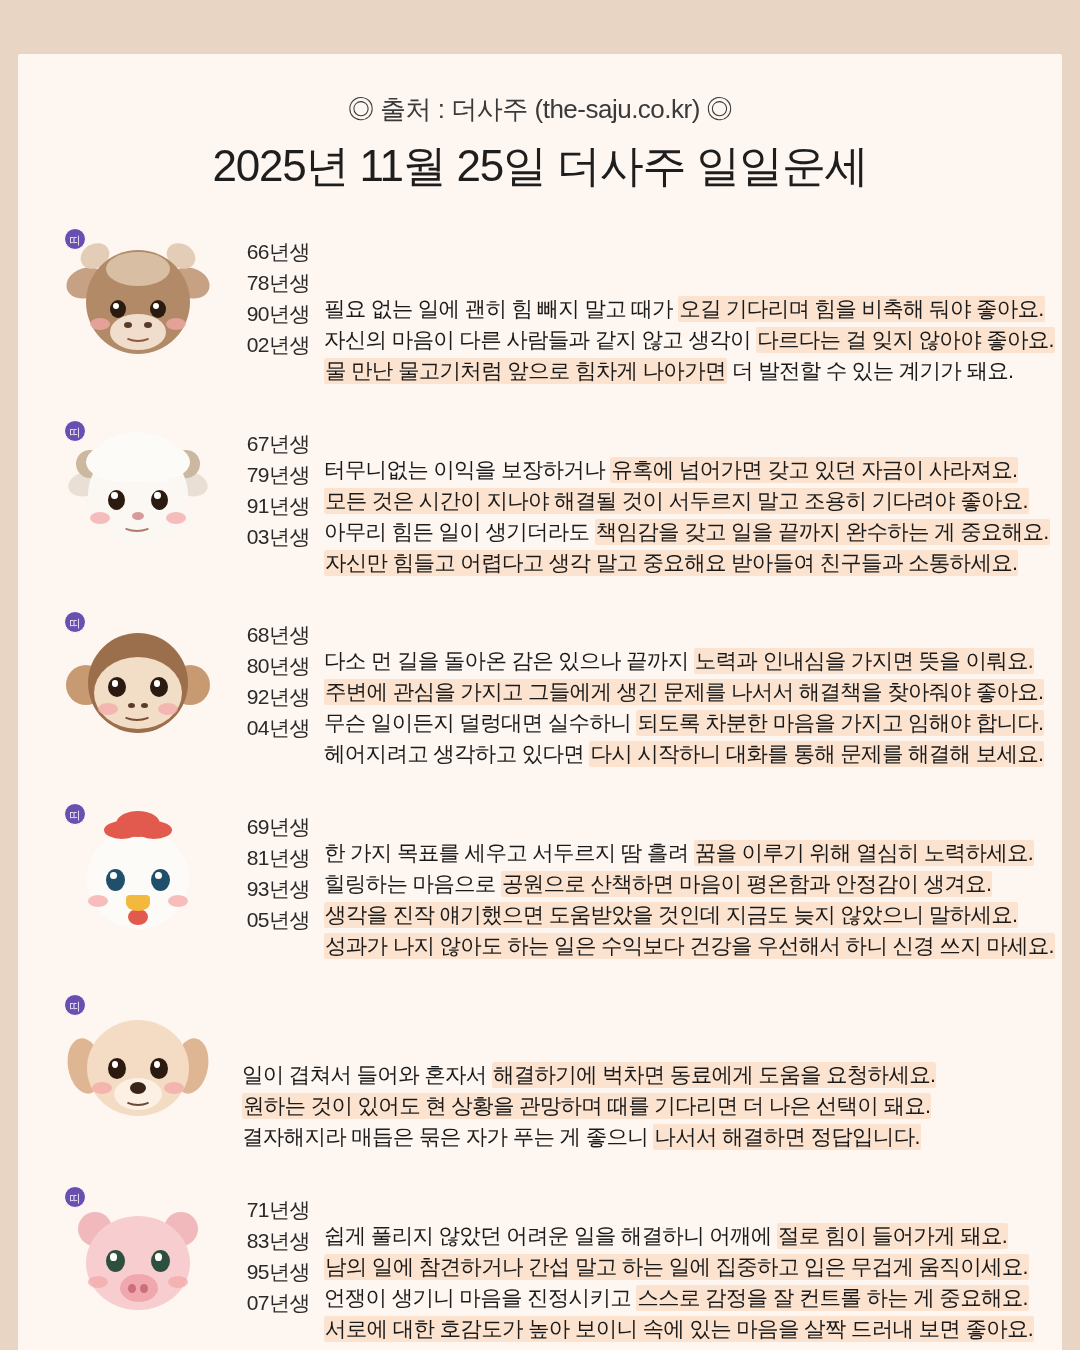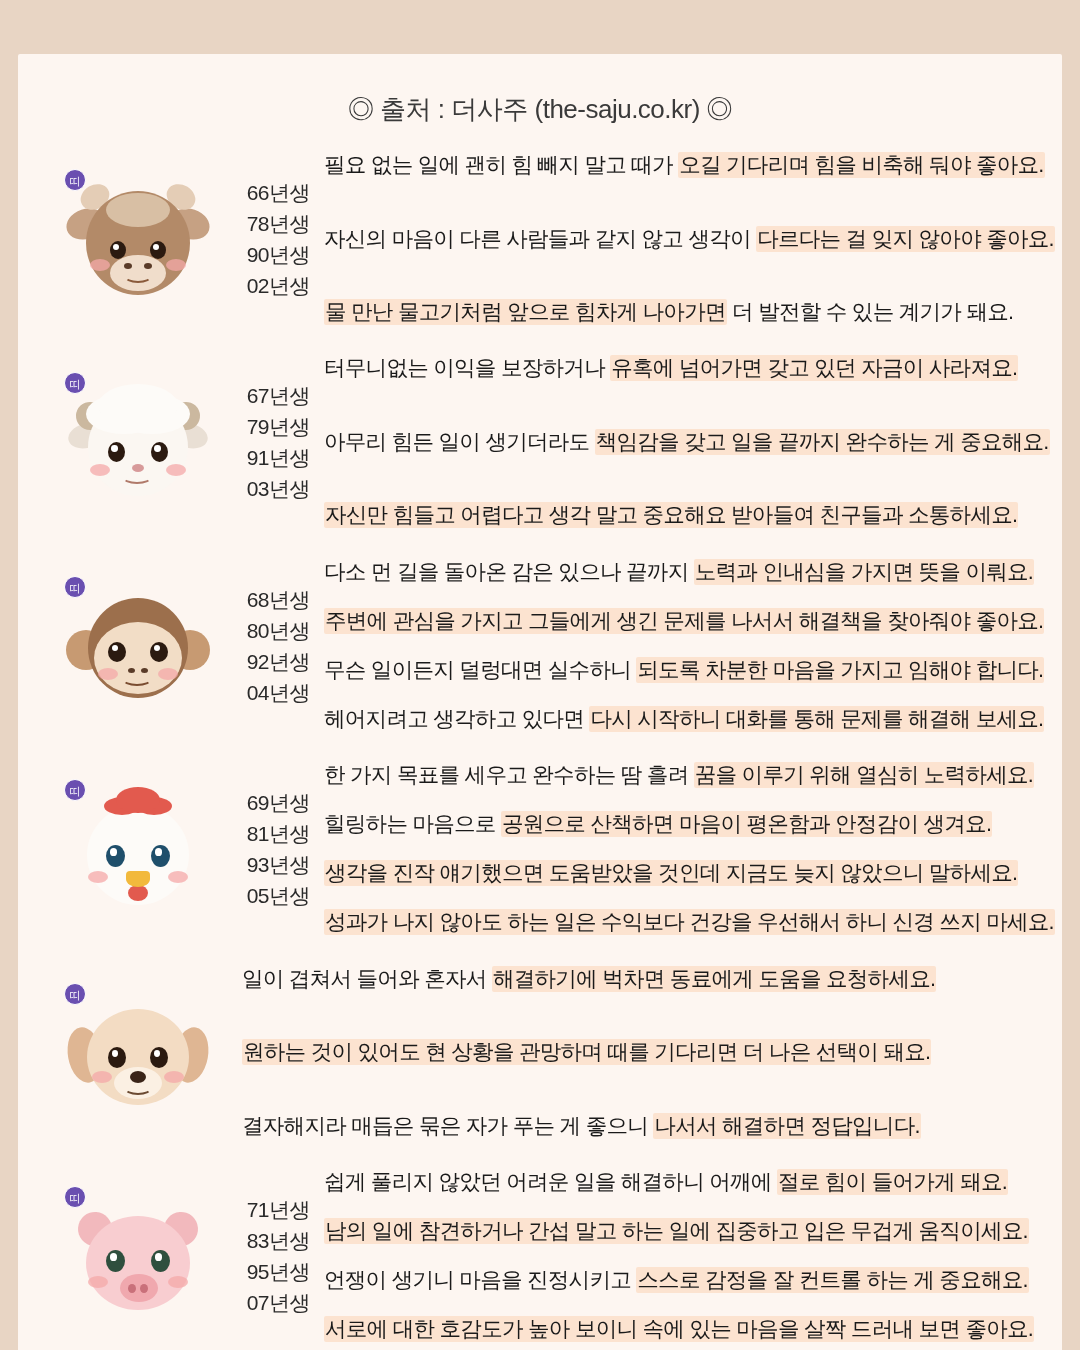--- a/index.html
+++ b/index.html
@@ -97,21 +97,21 @@
     text-align: right;
     letter-spacing: -0.5px;
     line-height: 25px;
     white-space: nowrap;
   }
 
   .lines-cell {
     flex: 1 1 auto;
     display: flex;
     flex-direction: column;
-    justify-content: space-between;
+    justify-content: flex-end;
     gap: 6px;
     padding-left: 14px;
     height: 100%;
   }
 
   .fortune-line {
     font-size: 21.5px;
     color: #1a1a1a;
     line-height: 25px;
     letter-spacing: -0.7px;
@@ -214,20 +214,21 @@
   .footer-space { height: 6px; flex: 0 0 auto; }
 </style>
 </head>
 <body>
 
 <div class="page">
   <div class="inner">
 
     <div class="header">
       <div class="source-line">◎ 출처 : 더사주 (the-saju.co.kr) ◎</div>
+      <div class="main-title">2025년 11월 25일 더사주 일일운세</div>
     </div>
 
     <div class="rows" id="rows-container">
         <div class="zodiac-row">
           <div class="avatar-cell">
             <div class="avatar">
       <span class="ear" style="left:2px;top:40px;width:40px;height:30px;background:#c6a183;transform:rotate(-18deg);"></span>
       <span class="ear" style="right:2px;top:40px;width:40px;height:30px;background:#c6a183;transform:rotate(18deg);"></span>
       <span class="horn" style="left:16px;top:16px;width:30px;height:24px;background:#e4cdb6;transform:rotate(-30deg);"></span>
       <span class="horn" style="right:16px;top:16px;width:30px;height:24px;background:#e4cdb6;transform:rotate(30deg);"></span>
@@ -275,20 +276,21 @@
             </div>
           </div>
           <div class="years-cell">
             <div class="year-label">67년생</div>
             <div class="year-label">79년생</div>
             <div class="year-label">91년생</div>
             <div class="year-label">03년생</div>
           </div>
           <div class="lines-cell">
             <div class="fortune-line"><span>터무니없는 이익을 보장하거나 </span><span class="hl">유혹에 넘어가면 갖고 있던 자금이 사라져요.</span></div>
+            <div class="fortune-line"><span class="hl">모든 것은 시간이 지나야 해결될 것이 서두르지 말고 조용히 기다려야 좋아요.</span></div>
             <div class="fortune-line"><span>아무리 힘든 일이 생기더라도 </span><span class="hl">책임감을 갖고 일을 끝까지 완수하는 게 중요해요.</span></div>
             <div class="fortune-line"><span class="hl">자신만 힘들고 어렵다고 생각 말고 중요해요 받아들여 친구들과 소통하세요.</span></div>
           </div>
         </div>
         <div class="zodiac-row">
           <div class="avatar-cell">
             <div class="avatar">
       <span class="ear" style="left:2px;top:54px;width:40px;height:40px;background:#c79a72;"></span>
       <span class="ear" style="right:2px;top:54px;width:40px;height:40px;background:#c79a72;"></span>
       <span class="head" style="top:22px;width:100px;height:100px;background:#9c6f4c;"></span>
@@ -330,21 +332,21 @@
               <span class="badge">띠</span>
             </div>
           </div>
           <div class="years-cell">
             <div class="year-label">69년생</div>
             <div class="year-label">81년생</div>
             <div class="year-label">93년생</div>
             <div class="year-label">05년생</div>
           </div>
           <div class="lines-cell">
-            <div class="fortune-line"><span>한 가지 목표를 세우고 완수하는 땀 흘려 </span><span class="hl">꿈을 이루기 위해 열심히 노력하세요.</span></div>
+            <div class="fortune-line"><span>한 가지 목표를 세우고 서두르지 땀 흘려 </span><span class="hl">꿈을 이루기 위해 열심히 노력하세요.</span></div>
             <div class="fortune-line"><span>힐링하는 마음으로 </span><span class="hl">공원으로 산책하면 마음이 평온함과 안정감이 생겨요.</span></div>
             <div class="fortune-line"><span class="hl">생각을 진작 얘기했으면 도움받았을 것인데 지금도 늦지 않았으니 말하세요.</span></div>
             <div class="fortune-line"><span class="hl">성과가 나지 않아도 하는 일은 수익보다 건강을 우선해서 하니 신경 쓰지 마세요.</span></div>
           </div>
         </div>
         <div class="zodiac-row">
           <div class="avatar-cell">
             <div class="avatar">
       <span class="ear" style="left:4px;top:44px;width:34px;height:56px;background:#dfb693;transform:rotate(-10deg);"></span>
       <span class="ear" style="right:4px;top:44px;width:34px;height:56px;background:#dfb693;transform:rotate(10deg);"></span>

